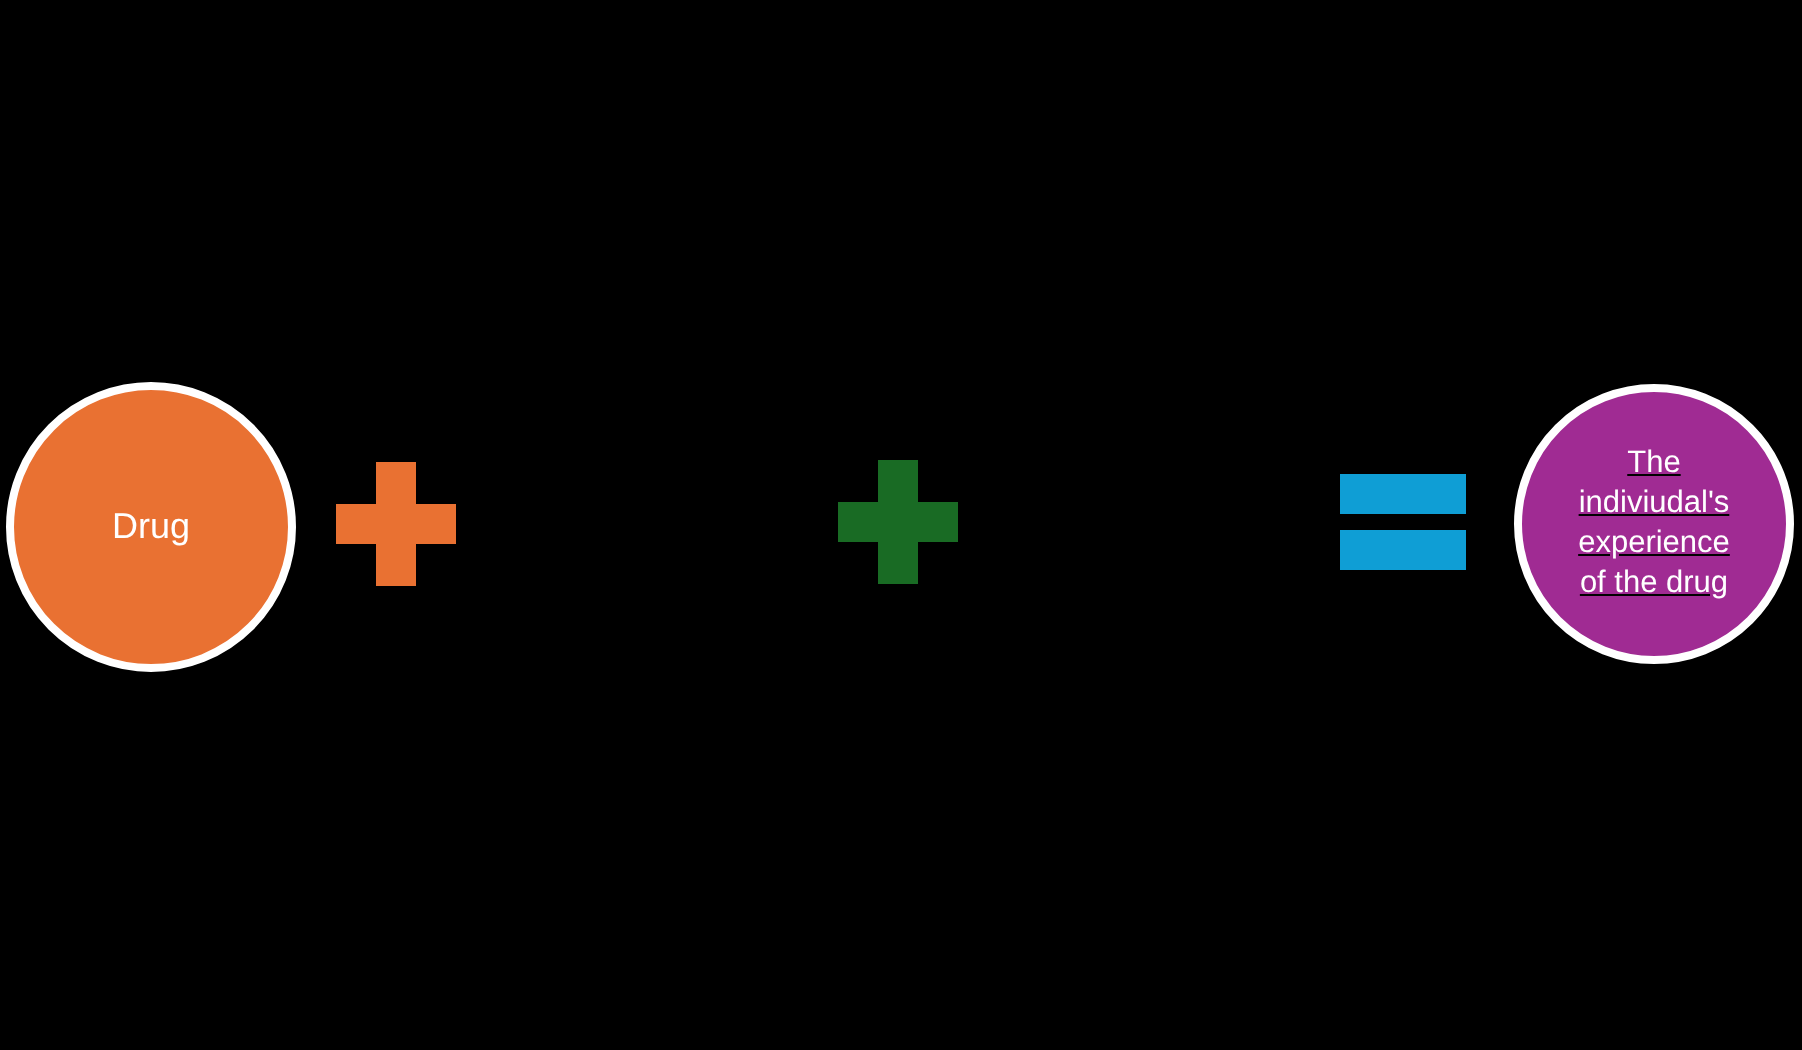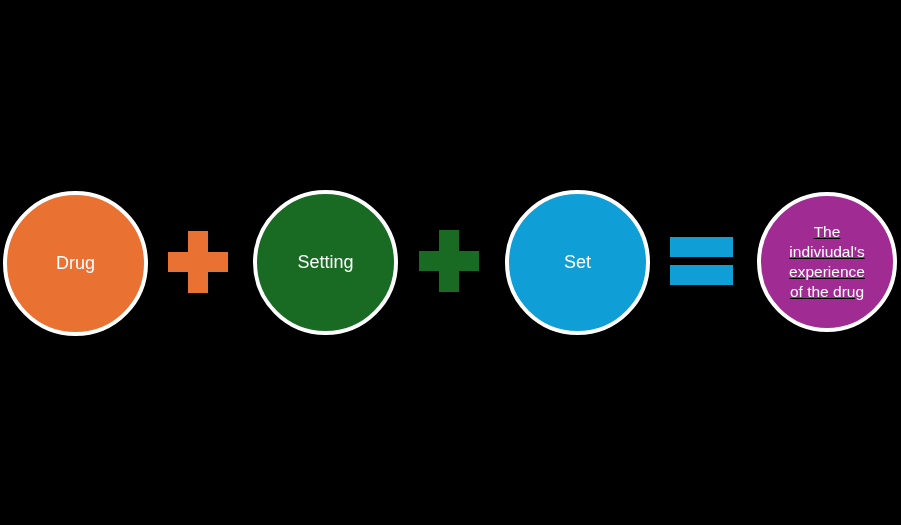--- a/index.html
+++ b/index.html
@@ -77,33 +77,27 @@
   <div class="circle c1" style="background-color: rgb(233, 113, 50);">
     <span class="label">Drug</span>
   </div>
 
   <div class="op-plus p1" style="color: rgb(233, 113, 50);">
     <svg viewBox="0 0 60 62" preserveAspectRatio="none" aria-hidden="true">
       <path fill="currentColor" d="M20 0 H40 V21 H60 V41 H40 V62 H20 V41 H0 V21 H20 Z"></path>
     </svg>
   </div>
 
-  <div class="circle c2" style="background-color: rgb(25, 107, 36);">
-    <span class="label">Setting</span>
-  </div>
 
   <div class="op-plus p2" style="color: rgb(25, 107, 36);">
     <svg viewBox="0 0 60 62" preserveAspectRatio="none" aria-hidden="true">
       <path fill="currentColor" d="M20 0 H40 V21 H60 V41 H40 V62 H20 V41 H0 V21 H20 Z"></path>
     </svg>
   </div>
 
-  <div class="circle c3" style="background-color: rgb(15, 158, 213);">
-    <span class="label">Set</span>
-  </div>
 
   <div class="op-equals">
     <div class="bar" style="background-color: rgb(15, 158, 213);"></div>
     <div class="bar" style="background-color: rgb(15, 158, 213);"></div>
   </div>
 
   <div class="circle c4" style="background-color: rgb(160, 43, 147);">
     <div class="multiline">
       <div>The</div>
       <div>indiviudal's</div>

